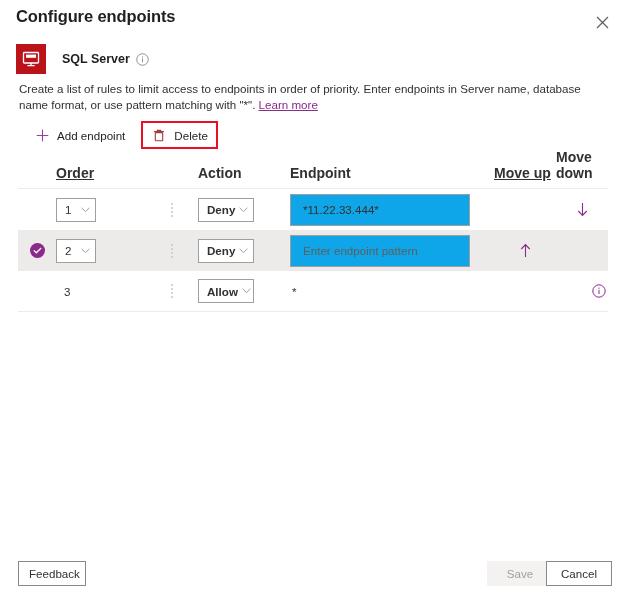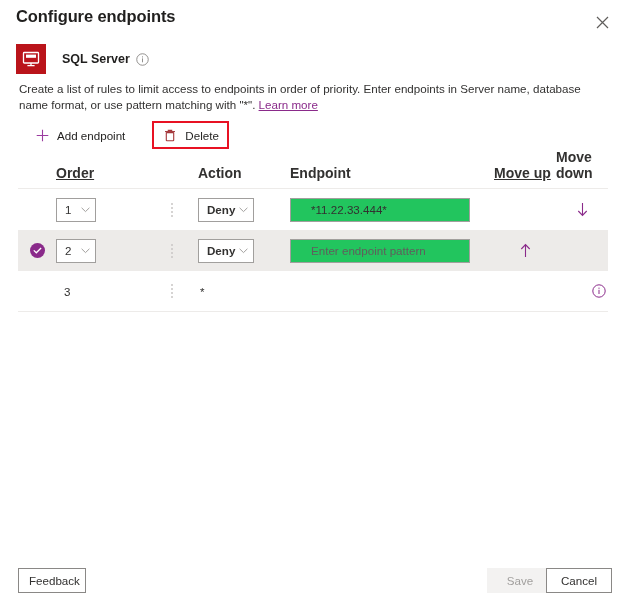--- a/index.html
+++ b/index.html
@@ -112,21 +112,21 @@
     align-items: center;
     justify-content: center;
     width: 16px; height: 16px;
     margin-right: 7px;
     color: #a4373a;
   }
   .cmd-btn .glyph.plus { color: #9b3ca0; }
   .delete-highlight {
     border: 2px solid #e81123;
     padding: 1px 2px;
-    margin-left: 21px;
+    margin-left: 10px;
     display: flex;
     align-items: center;
   }
 
   
   .grid {
     position: absolute;
     left: 18px; top: 160px;
     width: 590px;
   }
@@ -220,27 +220,27 @@
   .drag-dots i {
     display: block;
     width: 2px; height: 2px;
     background: #c8c6c4;
     border-radius: 50%;
   }
 
   
   .endpoint-input {
     width: 180px;
-    height: 24px;
+    height: 32px;
     border: 1px solid #a19f9d;
-    background: #22c55e;
+    background: #0ea5e9;
     font-size: 11.6px;
     font-family: "Liberation Sans", sans-serif;
     color: #323130;
-    padding: 0 20px;
+    padding: 0 12px;
     outline: none;
   }
   .endpoint-input::placeholder { color: #605e5c; }
   .endpoint-static {
     font-size: 11.6px;
     color: #323130;
     padding-left: 2px;
   }
 
   
@@ -258,21 +258,21 @@
     right: 2px;
     color: #8a2a8a;
     cursor: pointer;
     display: inline-flex;
   }
   .row-info svg { display:block; }
 
   
   .footer {
     position: absolute;
-    left: 0; bottom: 0;
+    left: 0; bottom: 7px;
     width: 508px; height: 54px;
   }
   .btn {
     position: absolute;
     height: 25px;
     min-width: 66px;
     border: 1px solid #8a8886;
     background: #ffffff;
     font-family: "Liberation Sans", sans-serif;
     font-size: 11.6px;
@@ -458,20 +458,30 @@
         <span class="plain-order">3</span>
       </div>
       <div class="c-handle">
         <span class="drag-dots">
             <i></i>
             <i></i>
             <i></i>
             <i></i>
           </span>
       </div>
+      <div class="c-action">
+        <div class="dd action">
+          <span>Allow</span>
+          <span class="chev">
+            <svg width="9" height="6" viewBox="0 0 9 6" aria-hidden="true">
+                <path d="M0.6 0.8 L4.5 4.6 L8.4 0.8" stroke="currentColor" stroke-width="1" fill="none"></path>
+              </svg>
+          </span>
+        </div>
+      </div>
       <div class="c-endpoint">
         <span class="endpoint-static">*</span>
       </div>
       <div class="c-moveup"></div>
       <div class="c-movedown"></div>
       <span class="row-info">
         <svg width="14" height="14" viewBox="0 0 14 14" aria-hidden="true">
           <circle cx="7" cy="7" r="6.2" fill="none" stroke="currentColor" stroke-width="1"></circle>
           <rect x="6.5" y="5.8" width="1" height="4.2" fill="currentColor"></rect>
           <rect x="6.5" y="3.6" width="1" height="1.2" fill="currentColor"></rect>

